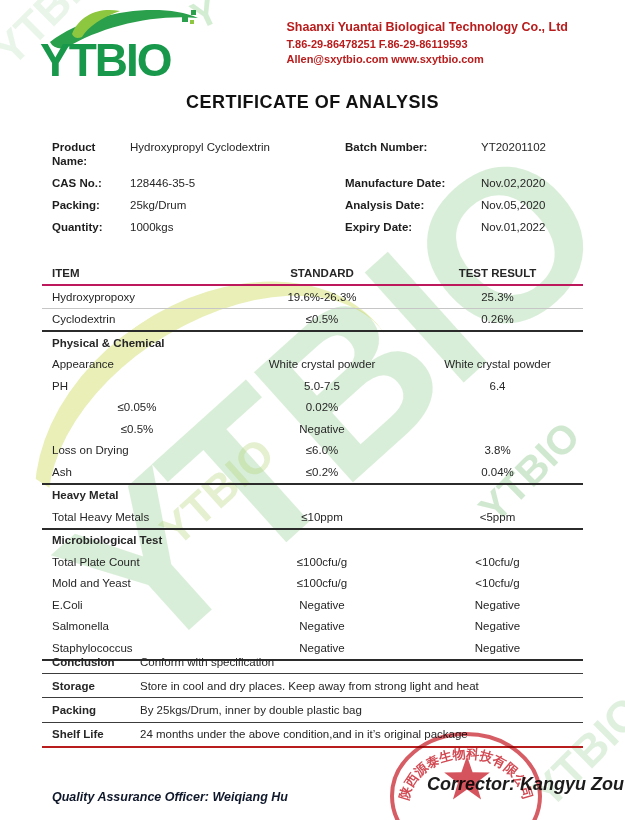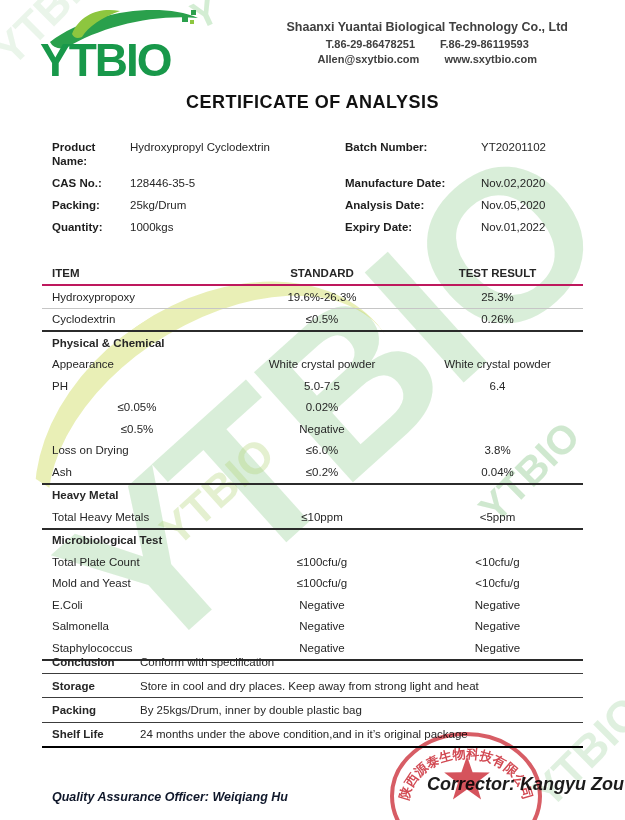--- a/index.html
+++ b/index.html
@@ -14,46 +14,46 @@
   .wm-leaf{position:absolute;z-index:0;left:20px;top:300px;width:390px;height:270px;
            border-top:24px solid rgba(199,216,72,0.40);border-left:10px solid transparent;
            border-radius:50%;transform:rotate(-34deg);pointer-events:none;}
   .wm-mid-small{left:150px;top:470px;font-size:44px;color:rgba(178,211,120,0.35);transform:rotate(-42deg);}
   .wm-right-small{left:468px;top:452px;font-size:40px;color:rgba(148,204,148,0.45);transform:rotate(-45deg);}
   .wm-top-left{left:-18px;top:-12px;font-size:44px;color:rgba(160,210,160,0.22);transform:rotate(-45deg);}
   .wm-top-center{left:192px;top:-6px;font-size:38px;color:rgba(110,195,110,0.30);transform:rotate(-25deg);}
   .wm-bottom-right{left:520px;top:730px;font-size:44px;color:rgba(148,204,148,0.30);transform:rotate(-45deg);}
   
   .logo{position:absolute;left:40px;top:6px;z-index:1;}
-  .company{position:absolute;right:57px;top:20px;z-index:1;text-align:center;color:#404040;}
+  .company{position:absolute;right:57px;top:20px;z-index:1;text-align:left;color:#b91c1c;}
   .company .name{font-weight:bold;font-size:12.5px;margin-bottom:4px;}
   .company .row{font-weight:bold;font-size:11px;margin-top:3px;}
   .company .row span{display:inline-block;}
-  .company .row span + span{margin-left:22px;}
+  .company .row span + span{}
   
   .title{position:absolute;left:0;top:92px;width:100%;text-align:center;z-index:1;
          font-size:18px;font-weight:bold;letter-spacing:0.5px;color:#111;}
   
   .info{position:absolute;left:52px;top:140px;z-index:1;display:grid;
         grid-template-columns:78px 215px 136px auto;row-gap:8px;font-size:11.5px;line-height:14px;}
   .info .lab{font-weight:bold;color:#1d1d1d;}
   
   .coa-table{position:absolute;left:42px;top:261px;width:541px;z-index:1;font-size:11.5px;}
   .t-row{display:grid;grid-template-columns:190px 180px 171px;align-items:center;}
   .t-head{height:23px;border-bottom:2px solid #be185d;font-weight:bold;}
   .t-data{height:21.5px;}
   .t-section{height:21.5px;font-weight:bold;}
   .c-item{padding-left:10px;text-align:left;}
   .c-standard,.c-result{text-align:center;}
   .div-thin{border-bottom:1px solid #c6c6c6;}
   .div-thick{border-bottom:2px solid #2b2b2b;}
   
   .summary{position:absolute;left:42px;top:650px;width:541px;z-index:1;font-size:11.5px;}
   .s-row{display:grid;grid-template-columns:98px auto;align-items:center;height:23.2px;border-bottom:1px solid #3c3c3c;}
-  .s-row:last-child{border-bottom:2px solid #000000;}
+  .s-row:last-child{border-bottom:2px solid #b91c1c;}
   .s-lab{font-weight:bold;padding-left:10px;}
   
   .sign-left{position:absolute;left:52px;top:774px;z-index:2;font-size:12.5px;font-weight:bold;font-style:italic;color:#0f172a;margin-top:16px;}
   .sign-right{position:absolute;left:427px;top:774px;z-index:2;font-size:18px;font-weight:bold;font-style:italic;color:#1c1c1c;}
   
   .stamp{position:absolute;left:386px;top:726px;z-index:5;mix-blend-mode:multiply;opacity:0.9;}
 </style>
 </head>
 <body>
 

